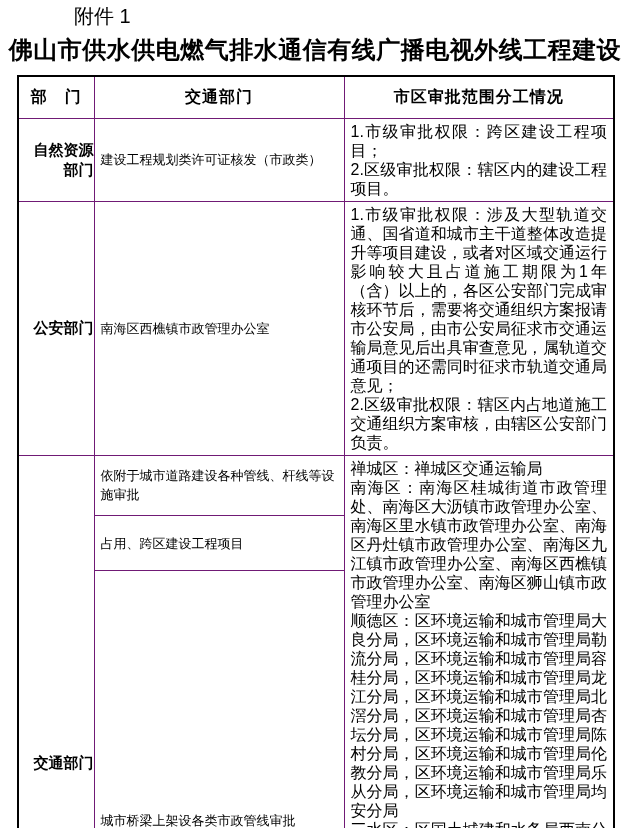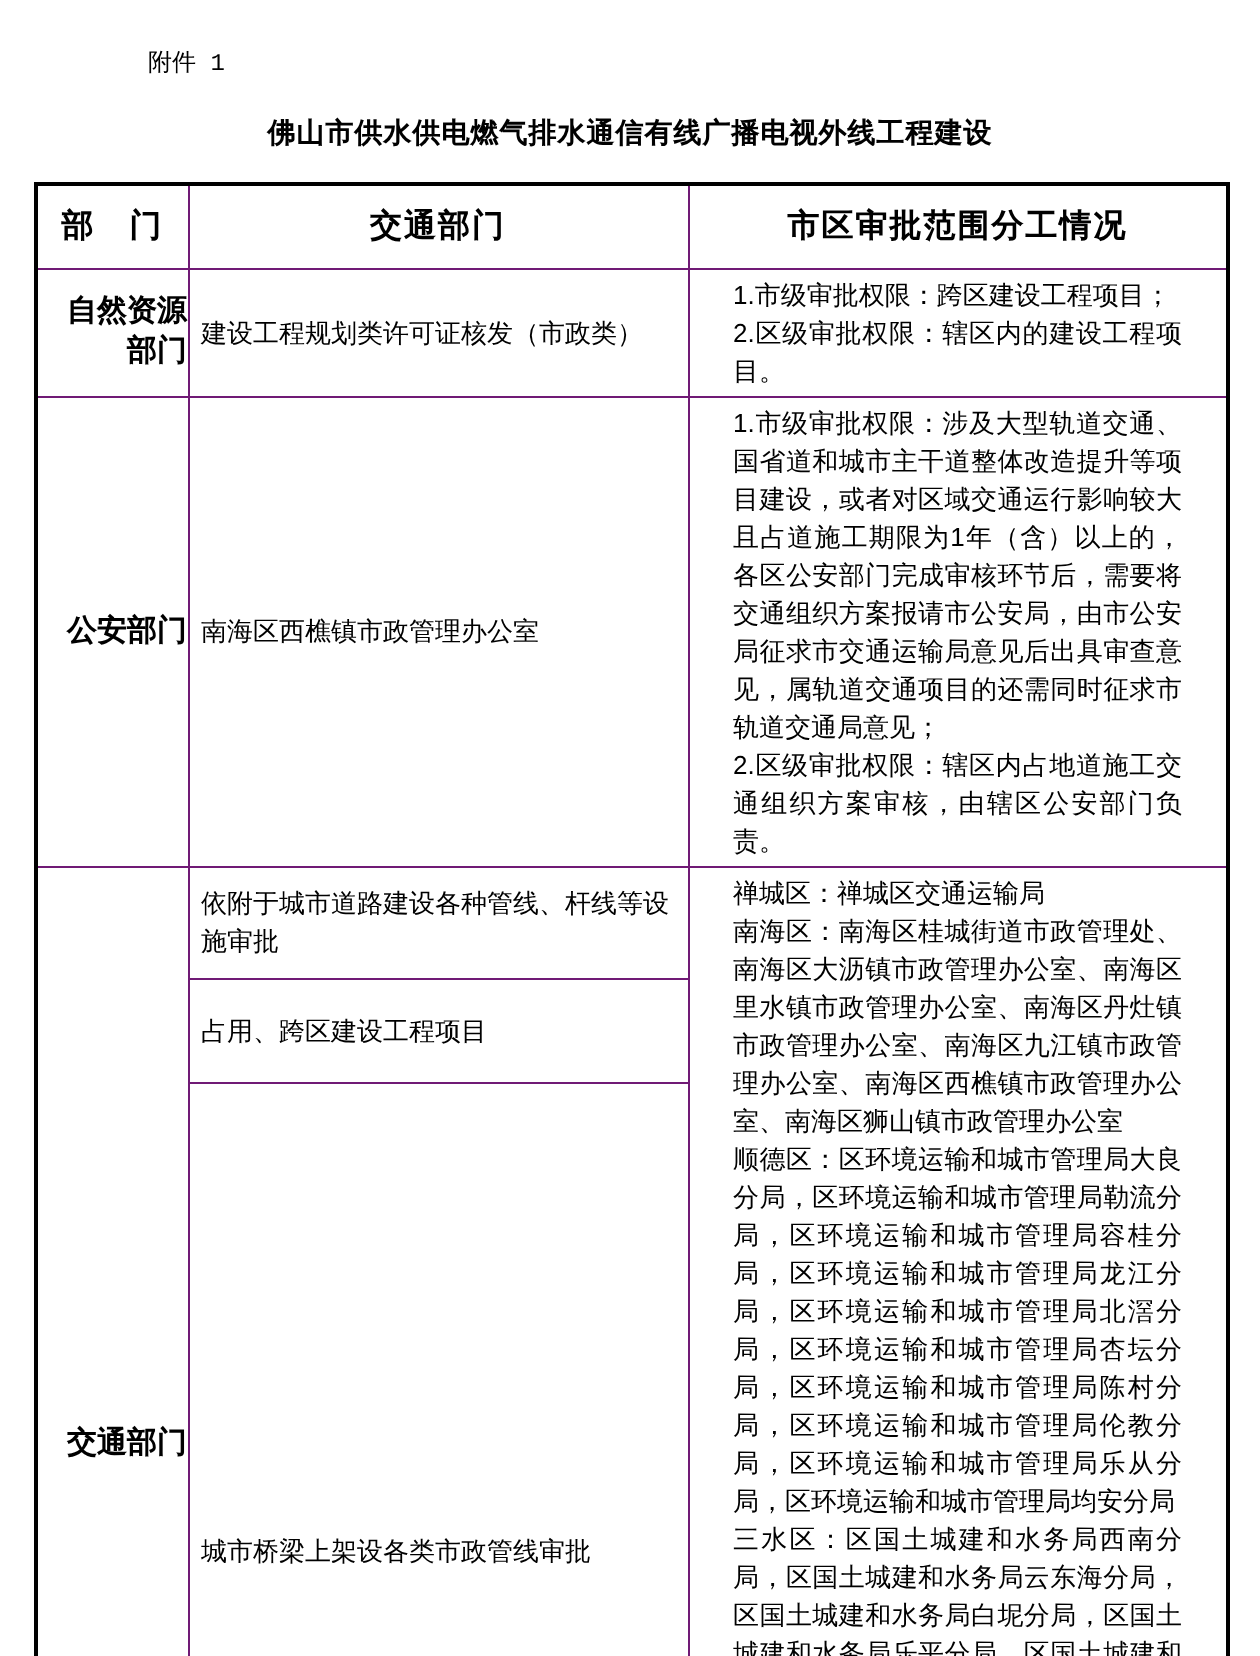--- a/index.html
+++ b/index.html
@@ -13,29 +13,28 @@
     -webkit-font-smoothing: none;
   }
   .page {
     position: relative;
     width: 630px;
     height: 828px;
     overflow: hidden;
     background: #ffffff;
   }
   .attachment {
-    padding: 23px 0 0 74px;
-    font-size: 12px;
+    padding: 7px 0 0 74px;
+    font-size: 20px;
     line-height: 18px;
-    font-family: Liberation Mono, monospace;
   }
   .doc-title {
     text-align: center;
     font-weight: bold;
-    font-size: 14px;
+    font-size: 24px;
     letter-spacing: 0.5px;
     line-height: 24px;
   }
   .title-1 { margin-top: 13px; }
   .title-2 { margin-top: 10px; }
 
   table.approval {
     margin: 13px 0 0 17px;
     border-collapse: collapse;
     table-layout: fixed;
@@ -66,23 +65,23 @@
     white-space: pre-line;
     line-height: 20px;
   }
   td.item {
     font-size: 13px;
     text-align: left;
     padding: 3px 6px;
     line-height: 19px;
   }
   td.scope {
-    font-size: 13px;
+    font-size: 16px;
     text-align: justify;
-    padding: 3px 22px;
+    padding: 3px 6px;
     line-height: 19px;
     white-space: pre-line;
   }
   td.scope.top { vertical-align: top; }
 
   tr.r-header  { height: 42px; }
   tr.r-nature  { height: 48px; }
   tr.r-police  { height: 166px; }
   tr.r-traffic-1 { height: 45px; }
   tr.r-traffic-2 { height: 41px; }

